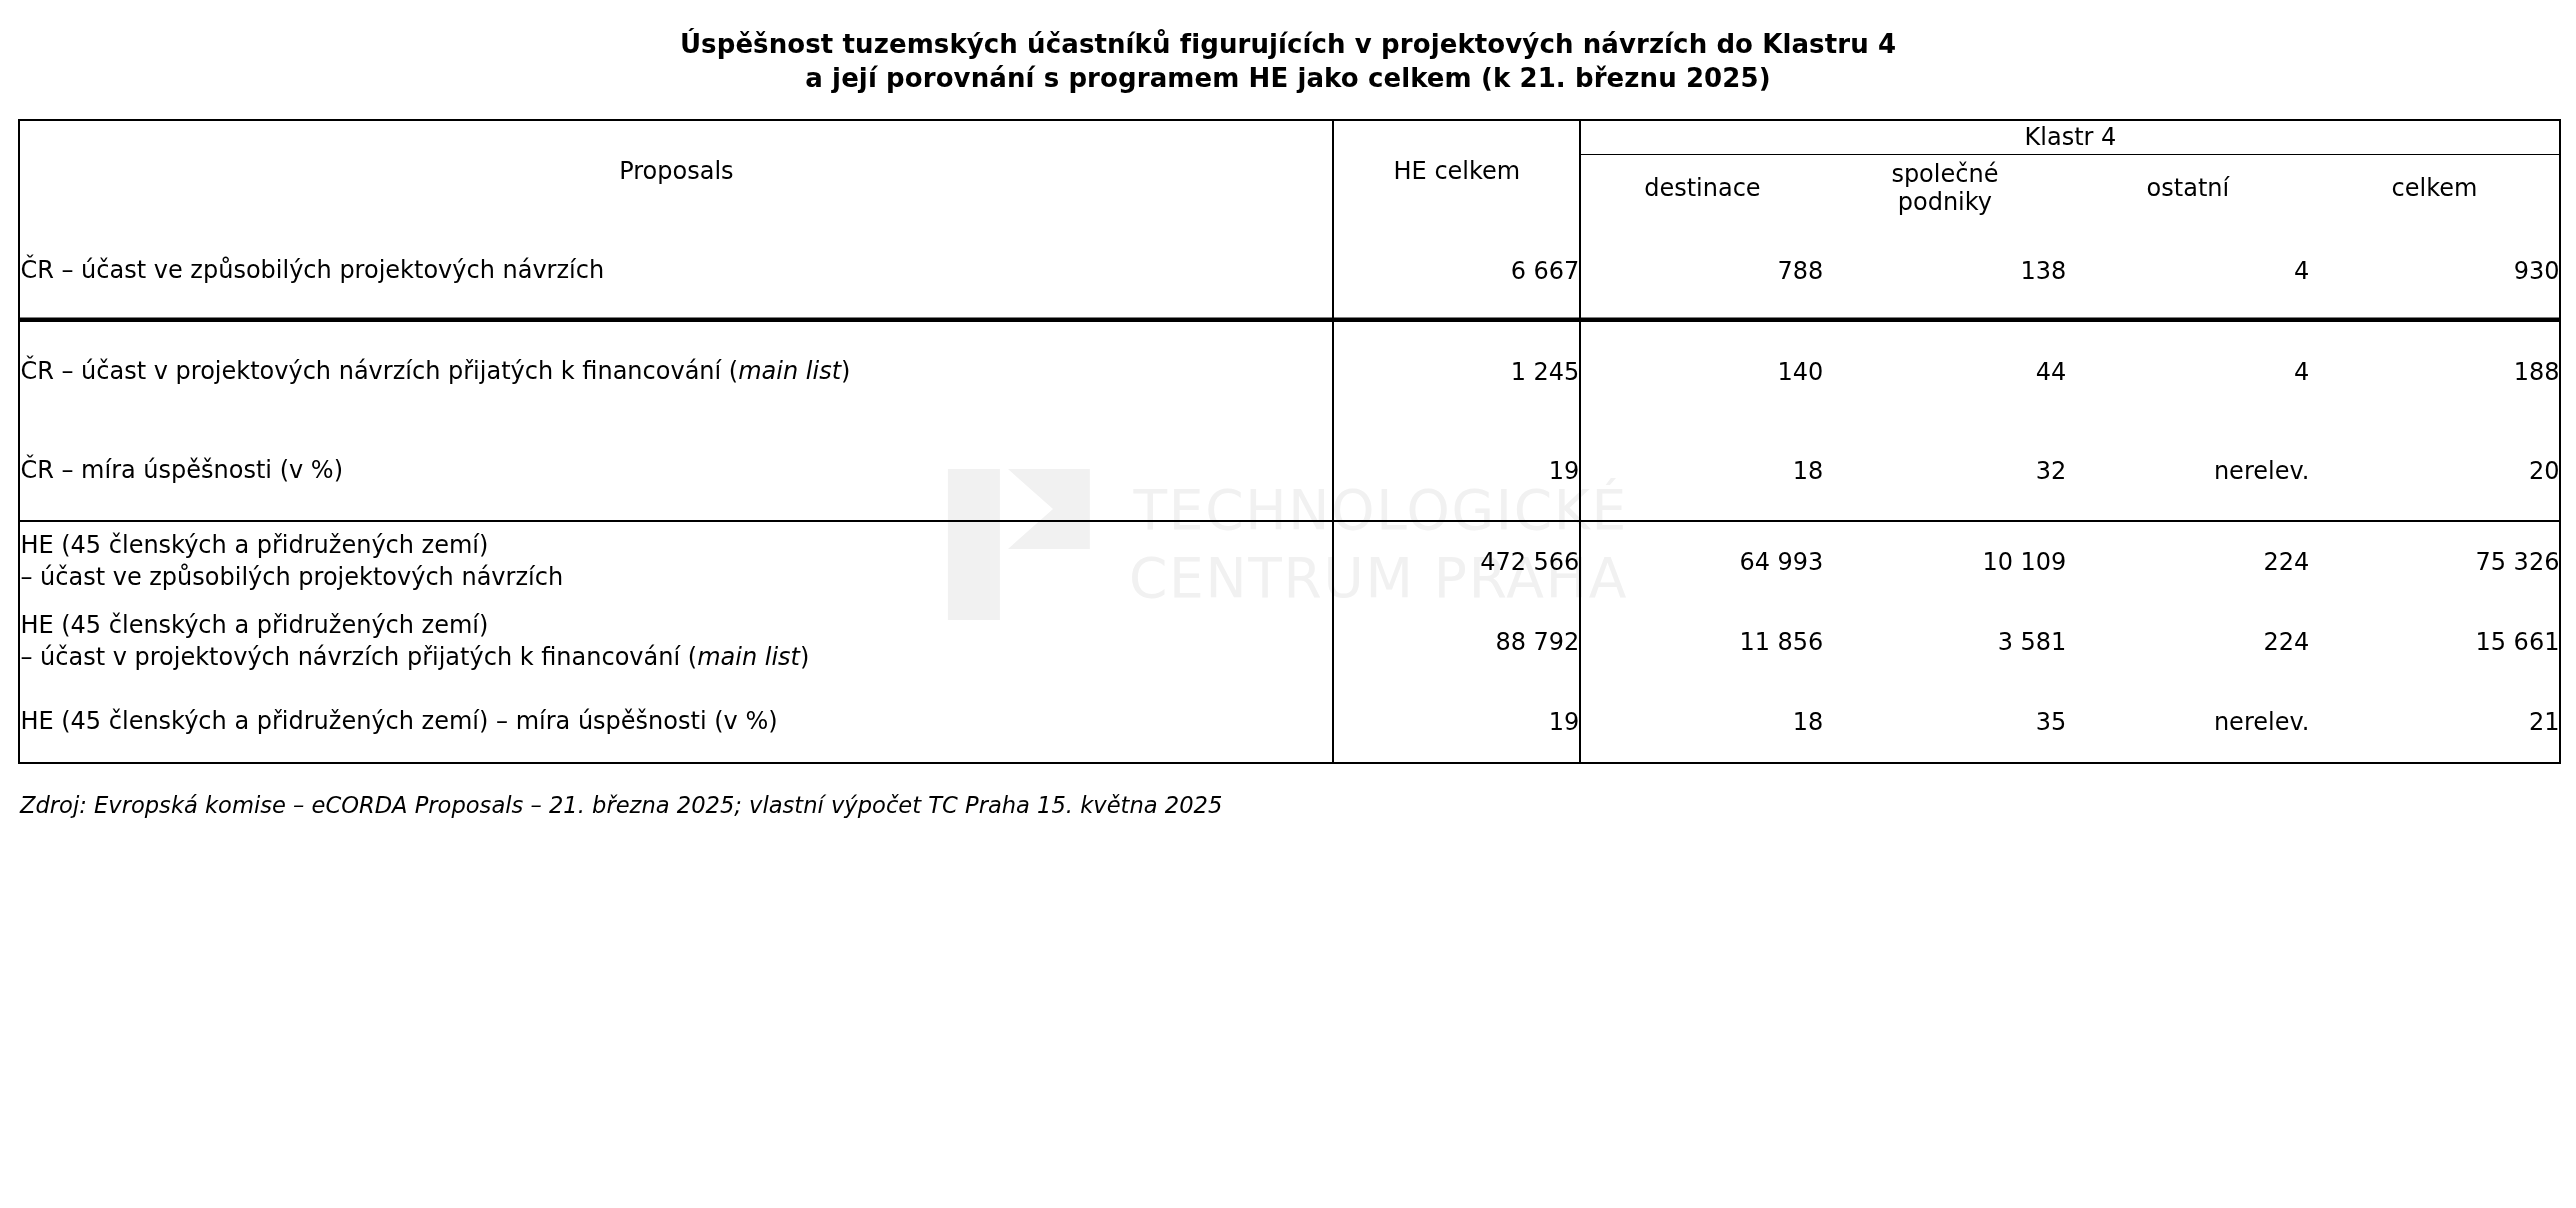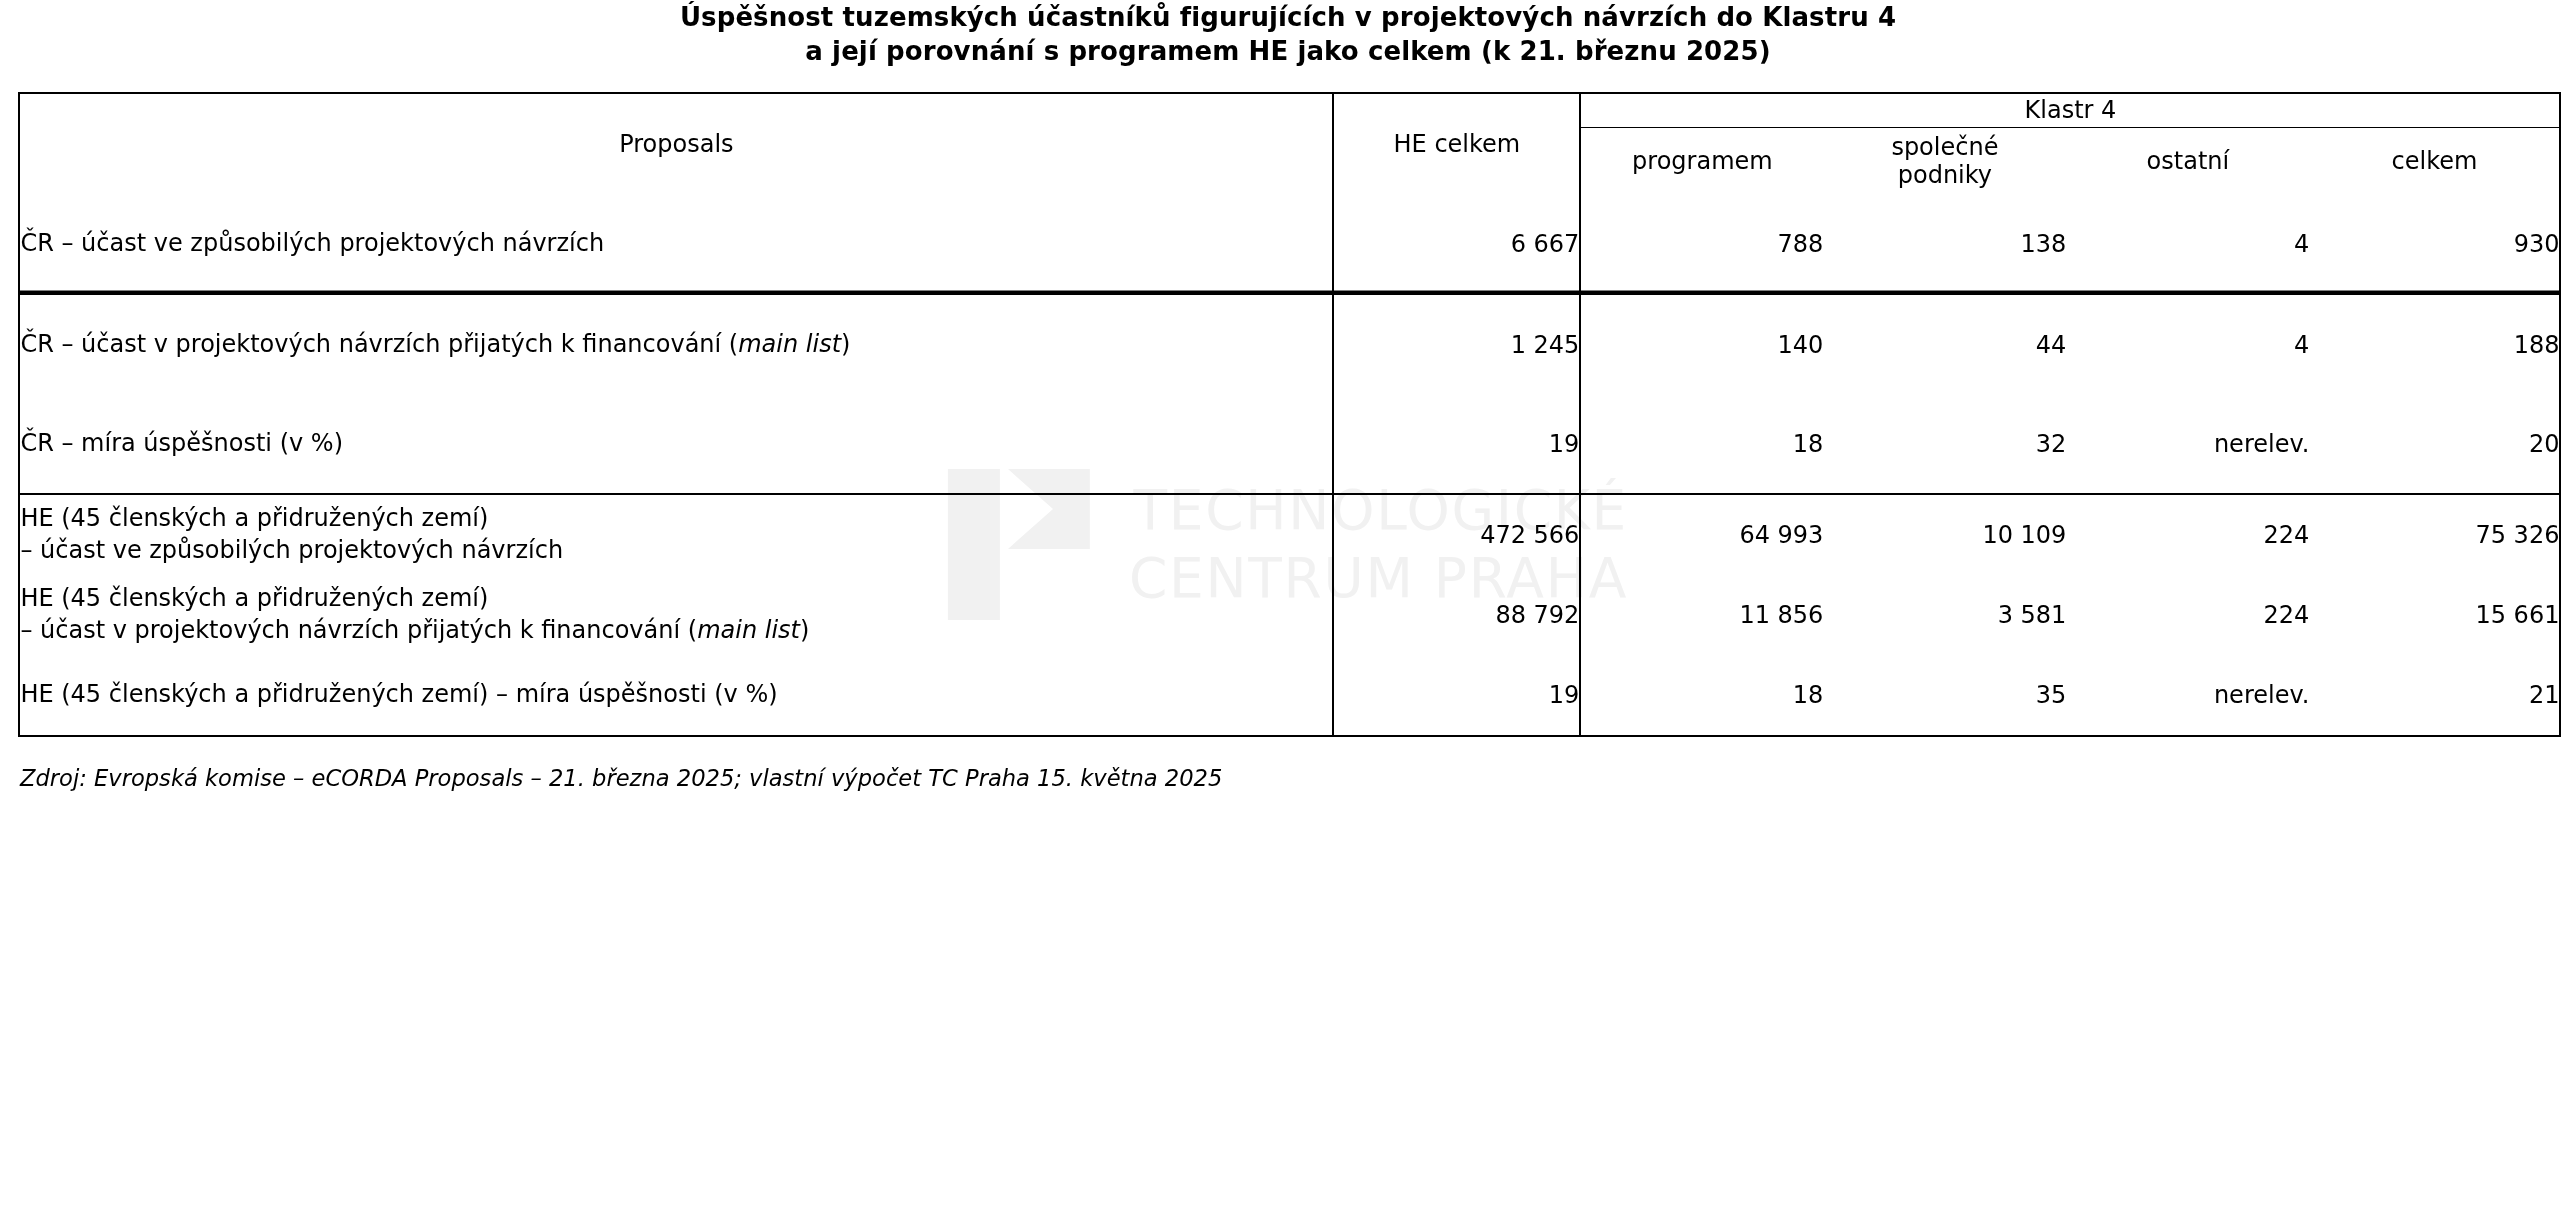--- a/index.html
+++ b/index.html
@@ -20,21 +20,21 @@
     position: relative;
     width: 2576px;
     height: 1208px;
     box-sizing: border-box;
     padding: 0;
   }
 
   
   .title-block {
     text-align: center;
-    padding-top: 0;
+    padding-top: 27px;
     font-weight: bold;
     font-size: 26px;
     line-height: 1.32;
     letter-spacing: 0.1px;
   }
   .title-line { display: block; }
 
   
   .watermark {
     position: absolute;
@@ -178,21 +178,21 @@
         <col style="width:243px">
         <col style="width:251px">
       </colgroup>
       <thead>
         <tr>
           <td class="hdr-cell outer-top outer-left" rowspan="2" style="height:100px;">Proposals</td>
           <td class="hdr-cell outer-top vsep-left vsep-right" rowspan="2">HE celkem</td>
           <td class="hdr-klastr outer-top outer-right" colspan="4">Klastr 4</td>
         </tr>
         <tr>
-          <td class="hdr-sub">programem</td>
+          <td class="hdr-sub">destinace</td>
           <td class="hdr-sub">společné<br>podniky</td>
           <td class="hdr-sub">ostatní</td>
           <td class="hdr-sub outer-right">celkem</td>
         </tr>
       </thead>
       <tbody>
         <tr class="rowpad-a">
           <td class="lbl outer-left double-under">ČR – účast ve způsobilých projektových návrzích</td>
           <td class="num vsep-left vsep-right double-under">6 667</td>
           <td class="num double-under">788</td>

